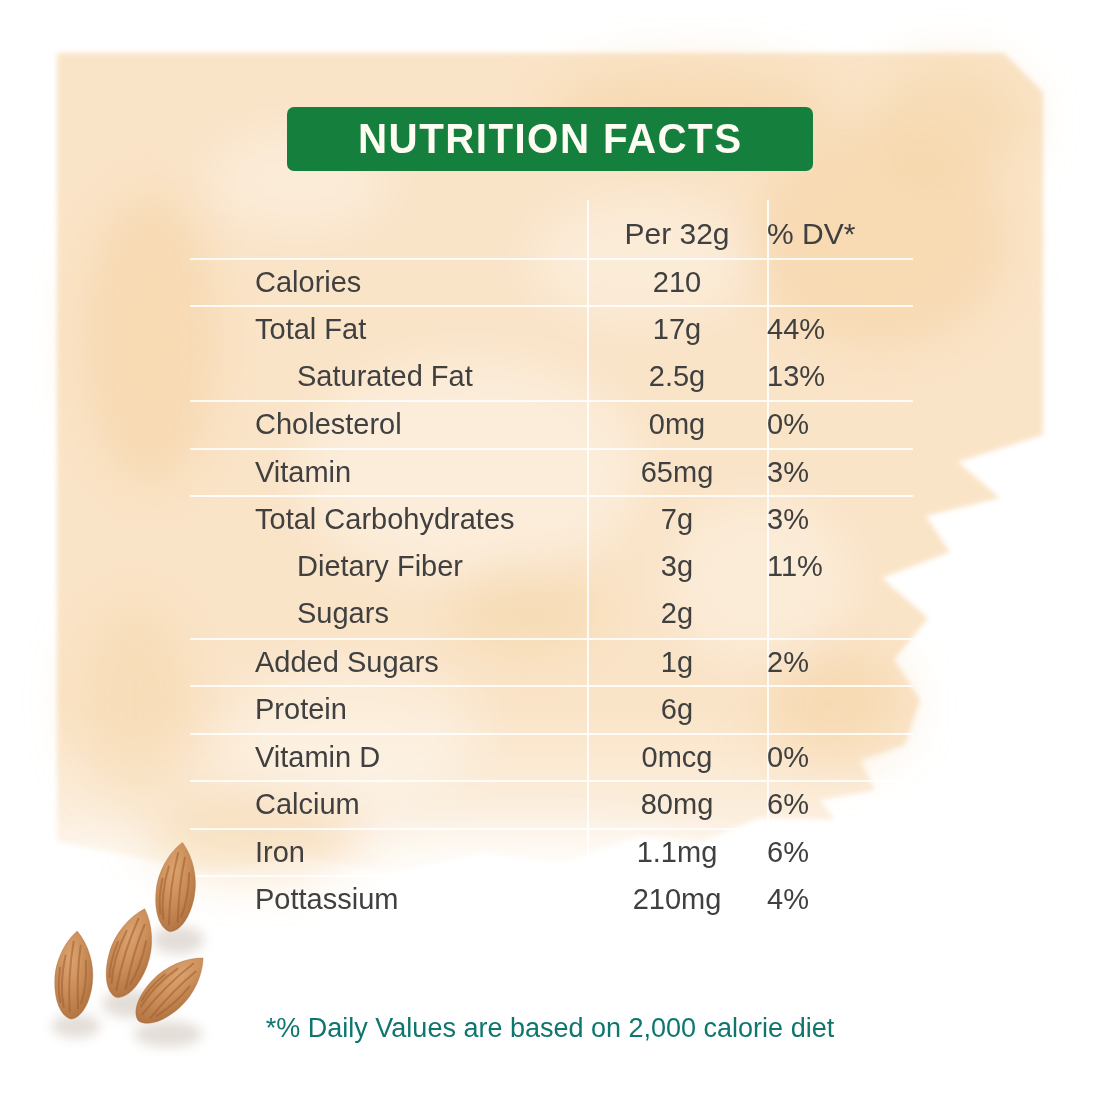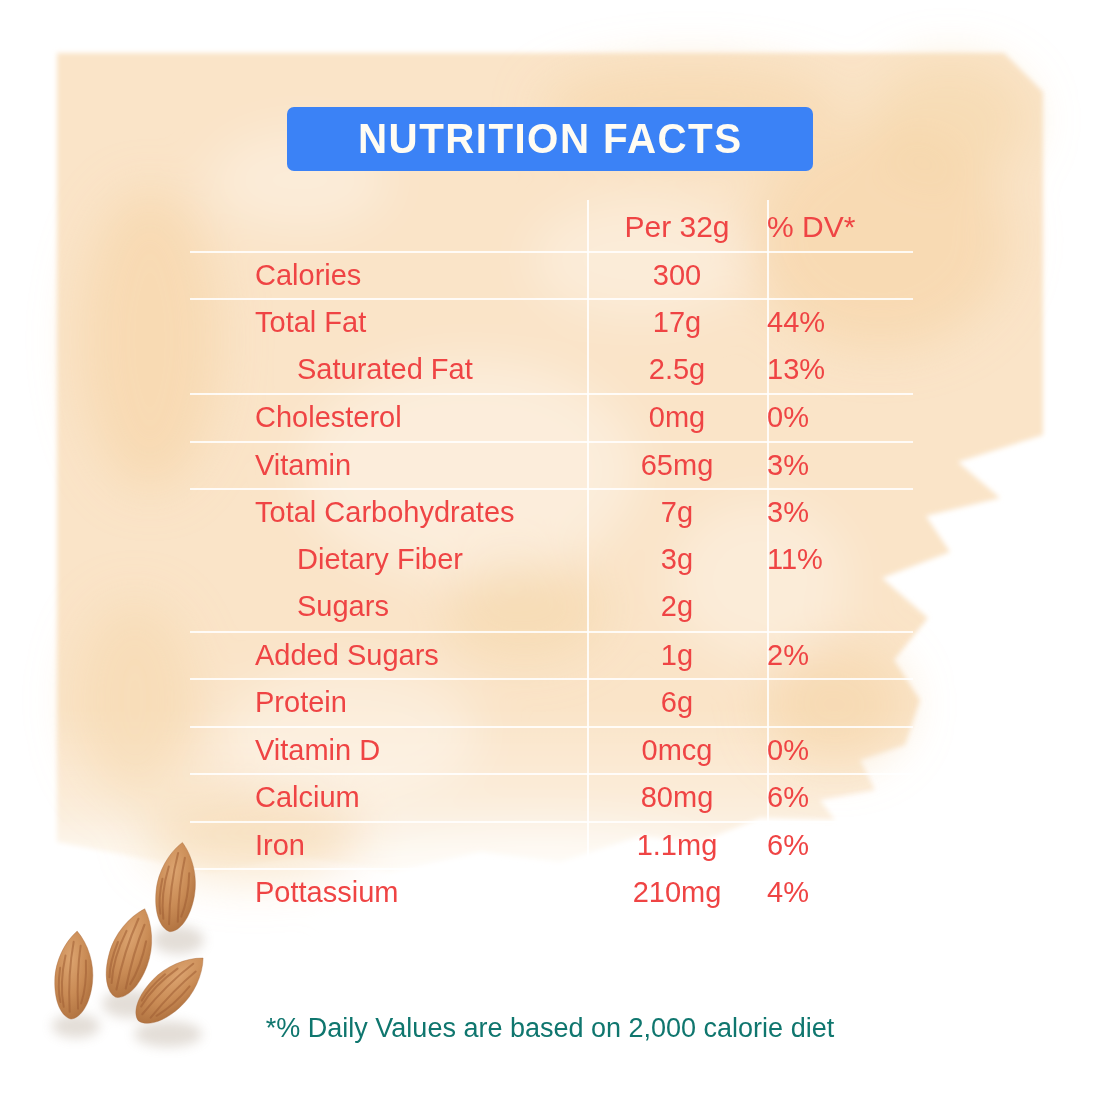--- a/index.html
+++ b/index.html
@@ -5,29 +5,29 @@
   html,body{margin:0;padding:0;background:#ffffff;}
   .page{
     position:relative;width:1100px;height:1100px;overflow:hidden;
     background:#ffffff;font-family:"Liberation Sans", sans-serif;
   }
   .wash, .almonds{position:absolute;pointer-events:none;}
   .wash{left:0;top:0;}
   .almonds{left:18px;top:812px;}
   .banner{
     position:absolute;left:287px;top:107px;width:526px;height:64px;
-    background:#3b82f6;border-radius:7px;
+    background:#15803d;border-radius:7px;
     display:flex;align-items:center;justify-content:center;
   }
   .banner span{
     color:#FFFCF3;font-size:42px;font-weight:bold;letter-spacing:1.5px;
     transform:scaleX(0.96);
   }
   .ntable{
-    position:absolute;left:190px;top:203px;width:723px;color:#ef4444;
+    position:absolute;left:190px;top:210px;width:723px;color:#404040;
   }
   .row{
     display:flex;align-items:center;height:47.5px;box-sizing:border-box;
     font-size:29px;
   }
   .row.sep{border-top:2px solid rgba(255,255,255,0.85);}
   .c-label{width:397px;padding-left:65px;box-sizing:border-box;white-space:nowrap;}
   .row.indent .c-label{padding-left:107px;}
   .c-amount{width:180px;text-align:center;white-space:nowrap;}
   .c-dv{width:146px;white-space:nowrap;}
@@ -94,21 +94,21 @@
 
   <div class="ntable">
     <div class="row header">
       <span class="c-label"></span>
       <span class="c-amount">Per 32g</span>
       <span class="c-dv">% DV*</span>
     </div>
 
     <div class="row sep">
       <span class="c-label">Calories</span>
-      <span class="c-amount">300</span>
+      <span class="c-amount">210</span>
       <span class="c-dv"></span>
     </div>
     <div class="row sep">
       <span class="c-label">Total Fat</span>
       <span class="c-amount">17g</span>
       <span class="c-dv">44%</span>
     </div>
     <div class="row indent">
       <span class="c-label">Saturated Fat</span>
       <span class="c-amount">2.5g</span>

